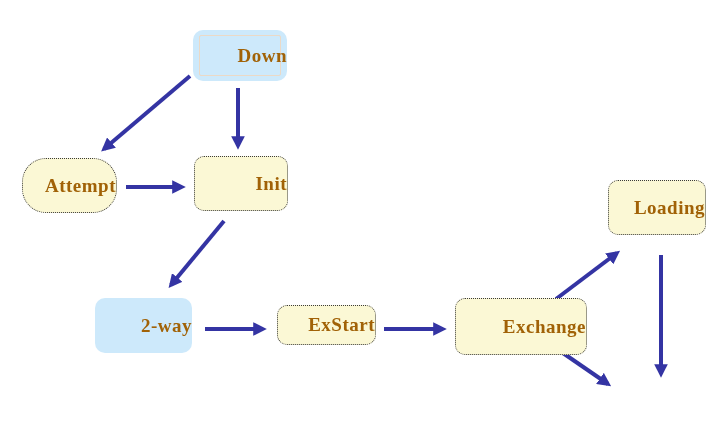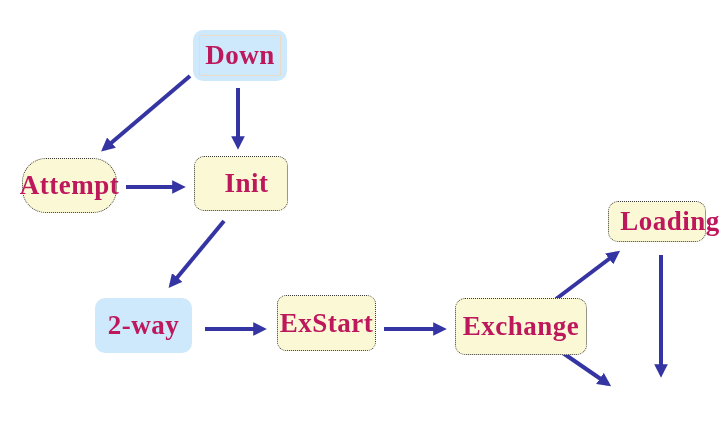--- a/index.html
+++ b/index.html
@@ -24,25 +24,25 @@
   .edge {
     stroke: #3434A3;
     stroke-width: 4;
     fill: none;
   }
   .node {
     position: absolute;
     box-sizing: border-box;
     display: flex;
     align-items: center;
-    justify-content: center;
+    justify-content: flex-end;
     border-radius: 10px;
     font-weight: bold;
-    font-size: 27px;
-    color: #be185d;
+    font-size: 19px;
+    color: #a16207;
     letter-spacing: 0.5px;
   }
   .node.yellow {
     background: #FBF8D5;
     border: 1.5px dotted #3a3a3a;
   }
   .node.blue {
     background: #CDE9FB;
     border: none;
   }
@@ -87,26 +87,26 @@
   </div>
 
   <div class="node yellow" style="left:194px; top:156px; width:94px; height:55px;padding-left:11px;">
     <span>Init</span>
   </div>
 
   <div class="node blue" style="left:95px; top:298px; width:97px; height:55px;">
     <span>2-way</span>
   </div>
 
-  <div class="node yellow" style="left:277px; top:295px; width:99px; height:56px;border-radius:9px;">
+  <div class="node yellow" style="left:277px; top:305px; width:99px; height:40px;">
     <span>ExStart</span>
   </div>
 
   <div class="node yellow" style="left:455px; top:298px; width:132px; height:57px;">
     <span>Exchange</span>
   </div>
 
-  <div class="node yellow" style="left:608px; top:201px; width:98px; height:41px;padding-left:26px;">
+  <div class="node yellow" style="left:608px; top:180px; width:98px; height:55px;padding-left:26px;">
     <span>Loading</span>
   </div>
 
 
 </div>
 
 </body></html>

